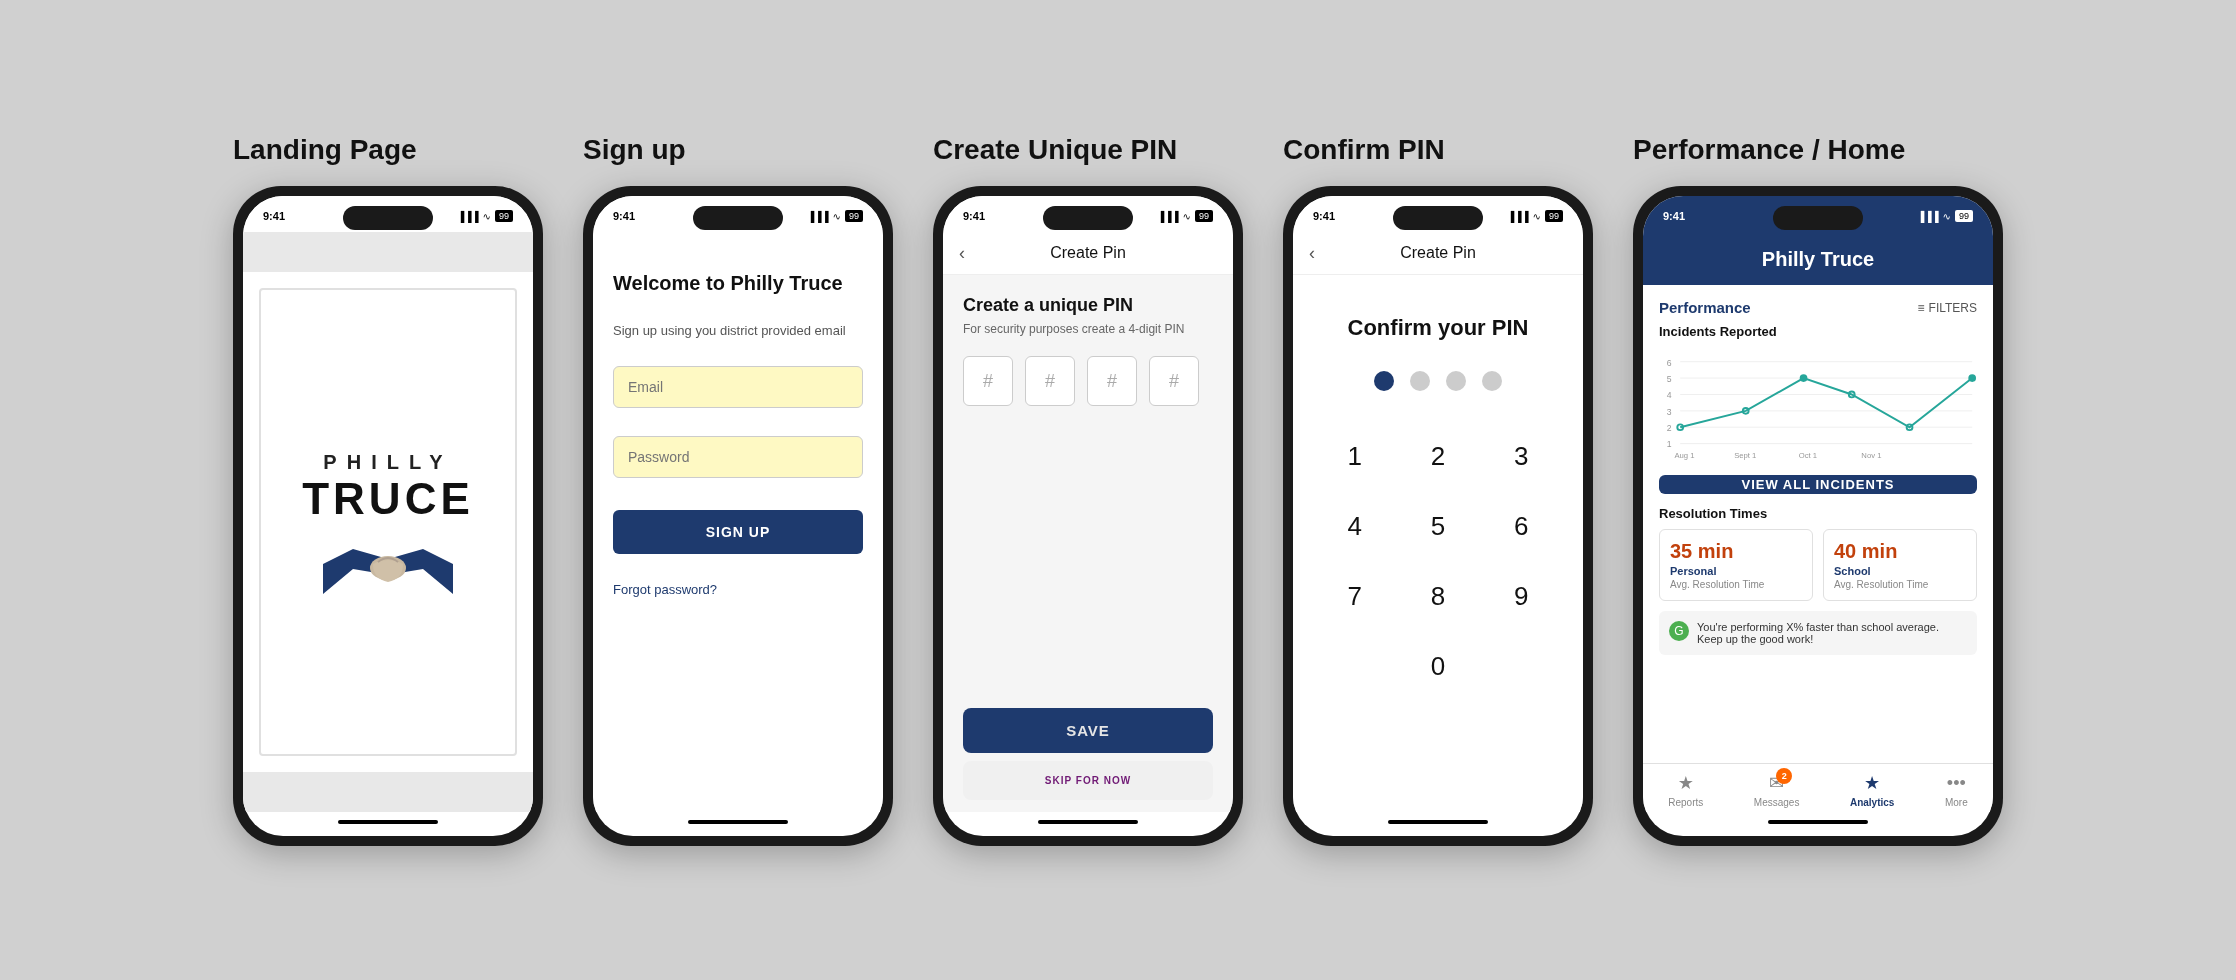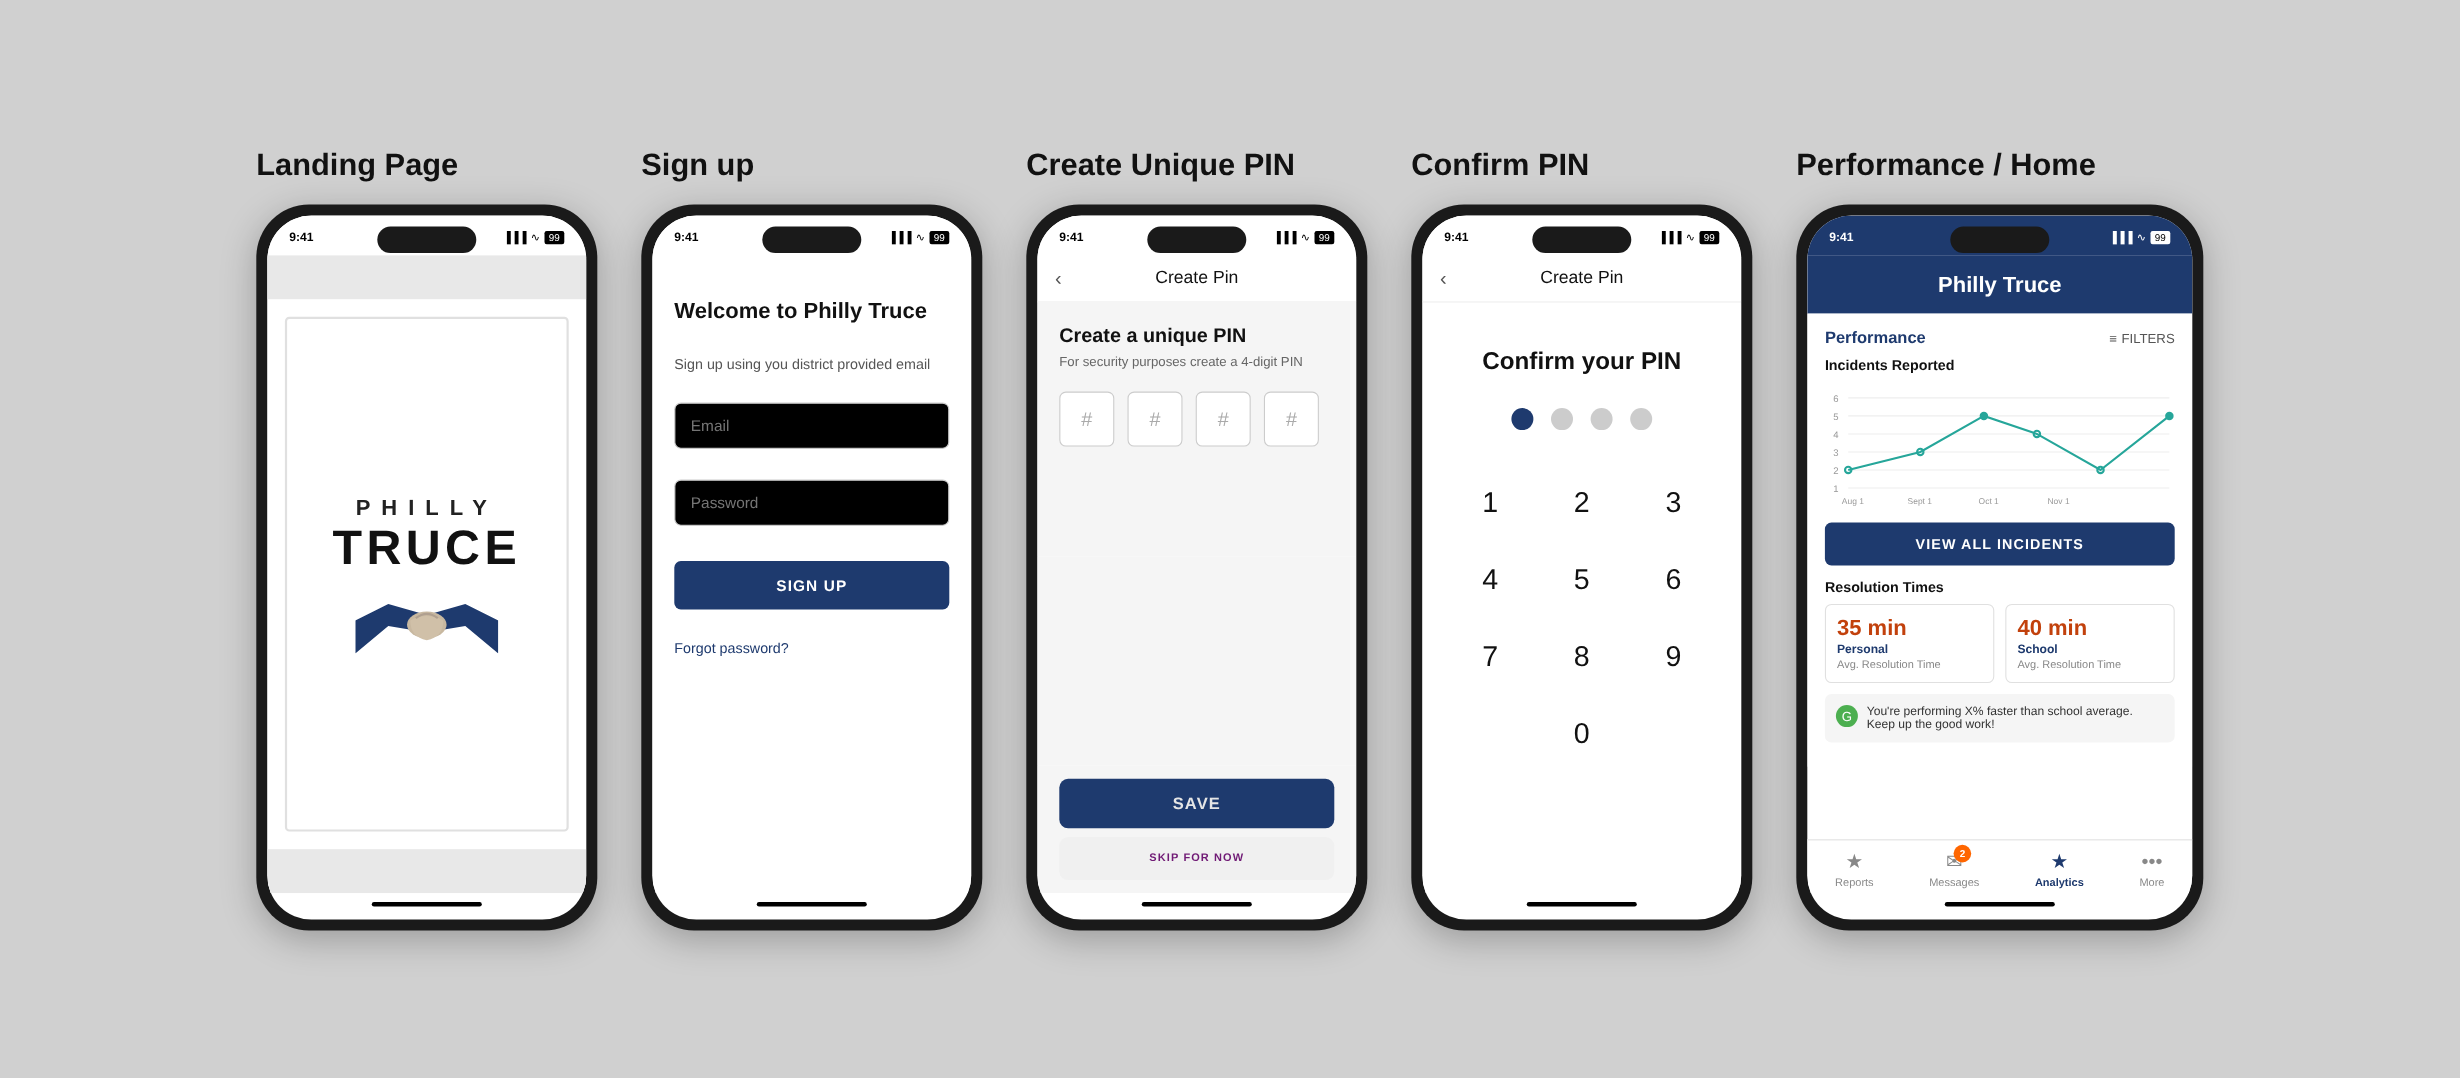--- a/index.html
+++ b/index.html
@@ -172,21 +172,21 @@
       font-size: 13px;
       color: #555;
     }
     .form-input {
       width: 100%;
       padding: 12px 14px;
       border: 1px solid #ccc;
       border-radius: 6px;
       font-size: 14px;
       color: #888;
-      background: #000000;
+      background: #fef9c3;
     }
     .signup-btn {
       width: 100%;
       padding: 14px;
       background: #1e3a6e;
       color: #fff;
       border: none;
       border-radius: 6px;
       font-size: 14px;
       font-weight: 700;
@@ -384,21 +384,21 @@
       height: 120px;
       position: relative;
       margin-bottom: 8px;
     }
     .chart-svg {
       width: 100%;
       height: 100%;
     }
     .view-all-btn {
       width: 100%;
-      padding: 12px;
+      padding: 2px;
       background: #1e3a6e;
       color: #fff;
       border: none;
       border-radius: 6px;
       font-size: 13px;
       font-weight: 700;
       letter-spacing: 1px;
       cursor: pointer;
       margin-bottom: 12px;
     }

